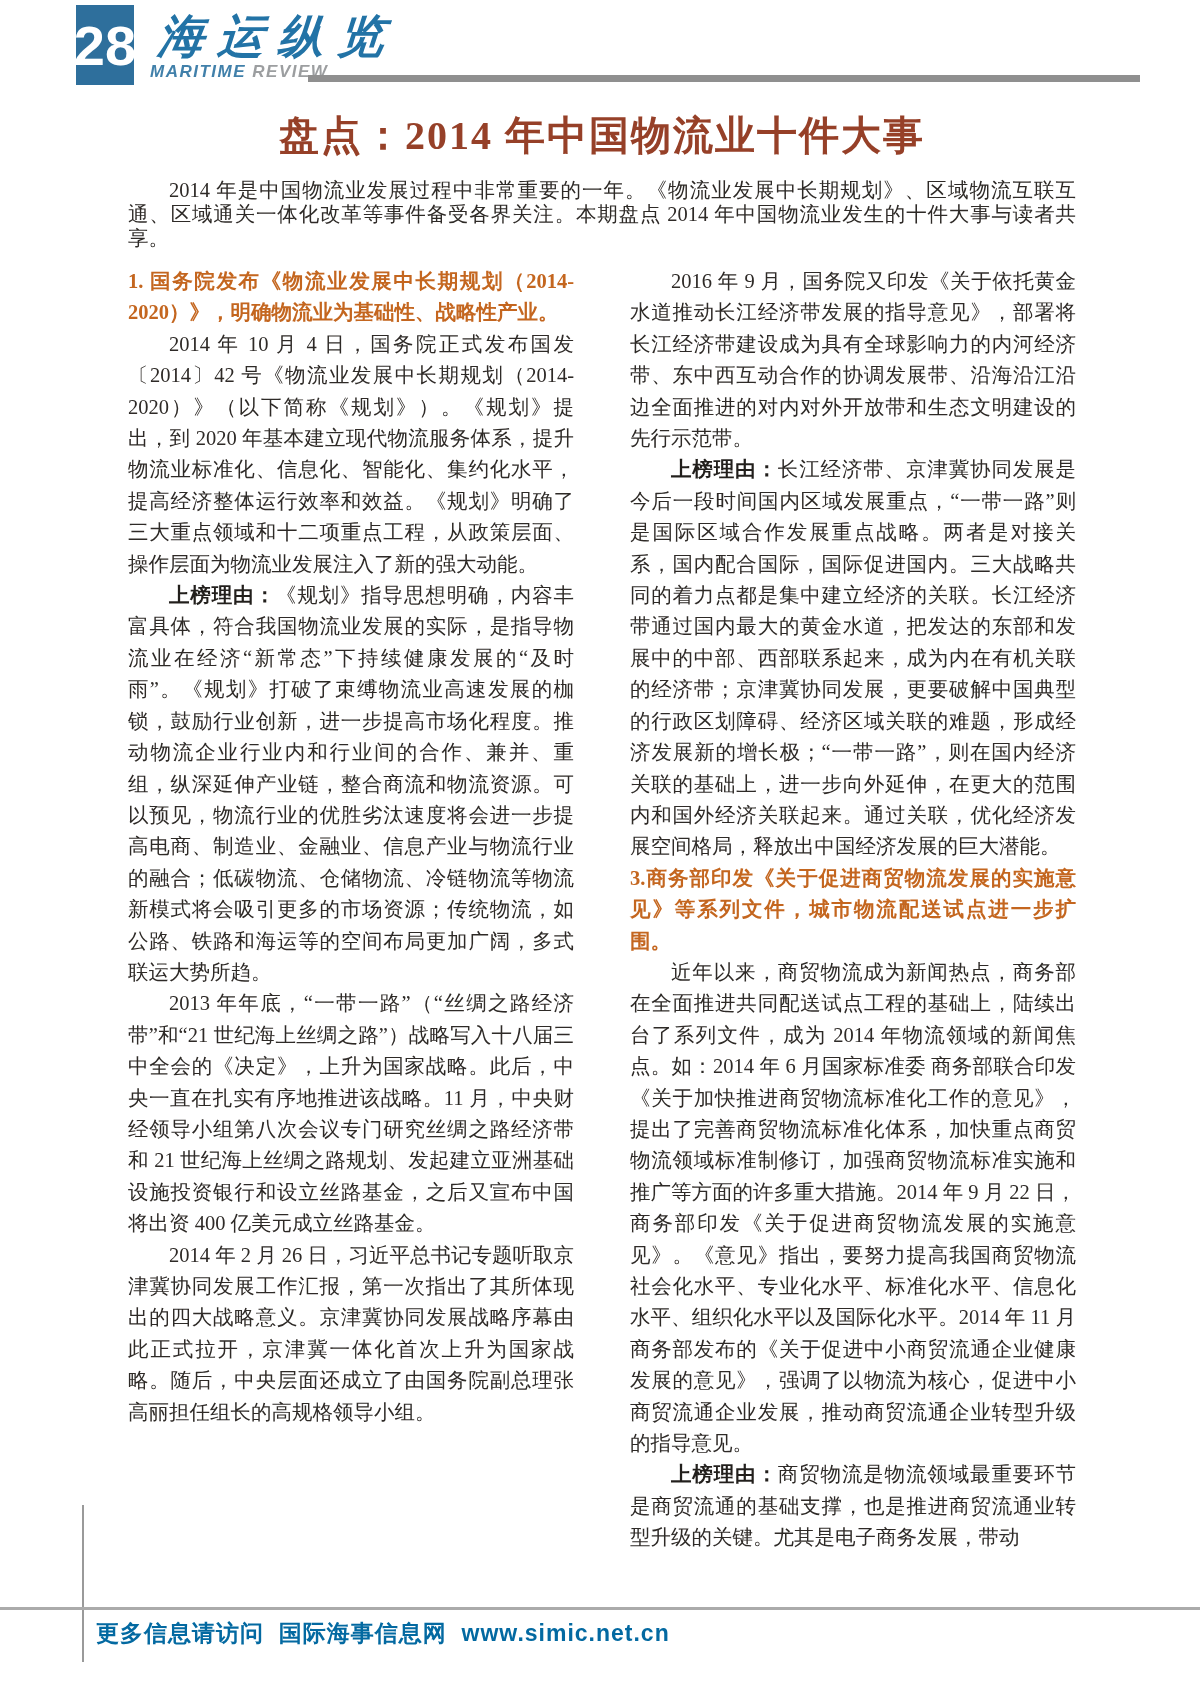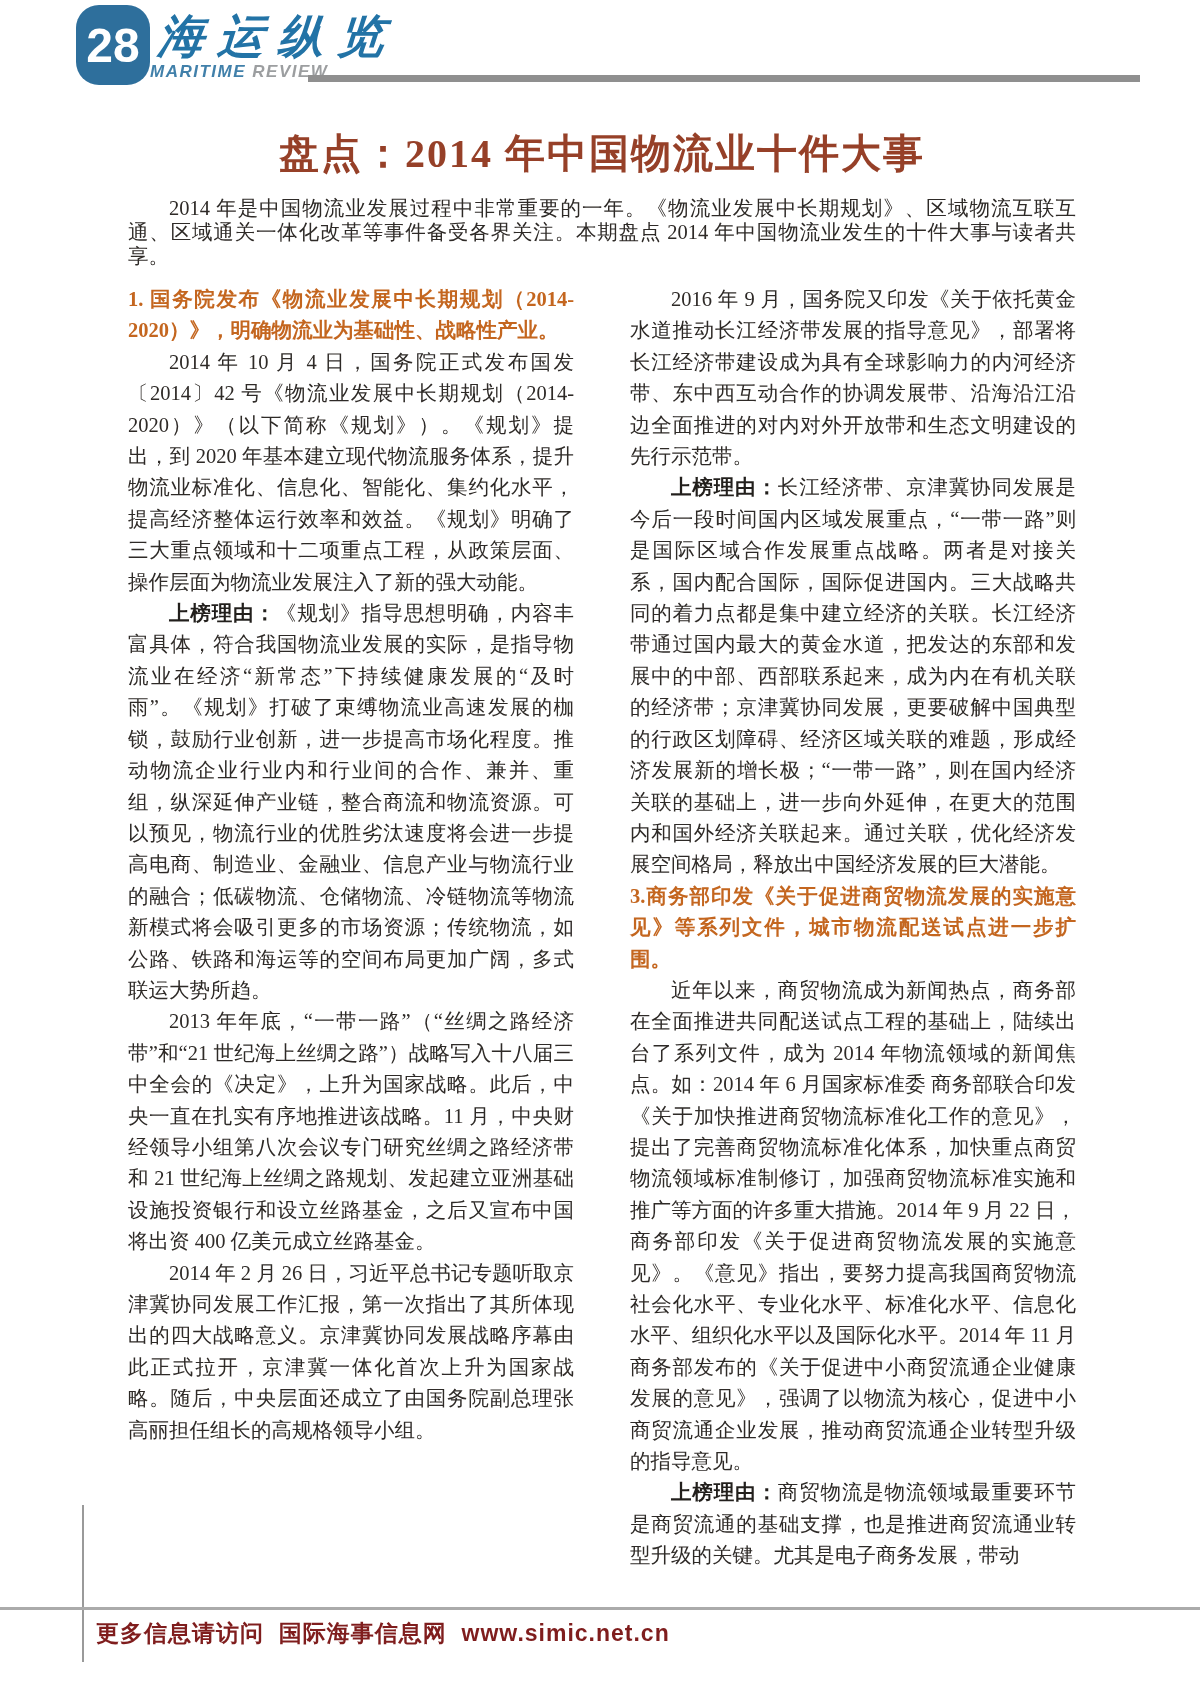--- a/index.html
+++ b/index.html
@@ -7,24 +7,24 @@
     position:relative;
     width:1200px;
     height:1707px;
     background:#ffffff;
     overflow:hidden;
     font-family:"Liberation Serif","DejaVu Serif",serif;
     color:#2e2a27;
   }
   
   .pagebox{
-    position:absolute;left:76px;top:5px;width:74px;height:80px;
+    position:absolute;left:76px;top:5px;width:58px;height:80px;
     background:#2e6f9c;color:#ffffff;
     display:flex;align-items:center;justify-content:center;
-    font-family:"Liberation Sans",sans-serif;font-size:48px;font-weight:bold;border-radius:23px;
+    font-family:"Liberation Sans",sans-serif;font-size:56px;font-weight:bold;
   }
   .brand-cn{
     position:absolute;left:158px;top:6px;
     font-family:"DejaVu Serif",serif;
     font-size:46px;font-weight:bold;font-style:italic;
     color:#2273a6;letter-spacing:14px;white-space:nowrap;
     transform:skewX(-4deg);
   }
   .brand-en{
     position:absolute;left:150px;top:62px;
@@ -32,21 +32,21 @@
     font-size:17px;font-weight:bold;letter-spacing:1.5px;white-space:nowrap;font-style:italic;
   }
   .brand-en .en-blue{color:#4180aa;}
   .brand-en .en-gray{color:#9c9ea0;}
   .header-bar{
     position:absolute;left:308px;top:75px;width:832px;height:7px;
     background:#8f8f8f;
   }
   
   .content{
-    position:absolute;left:128px;top:128px;width:948px;
+    position:absolute;left:128px;top:110px;width:948px;
   }
   .title{
     margin:0;
     font-size:40px;line-height:52px;font-weight:bold;
     color:#964028;text-align:center;letter-spacing:2px;
   }
   .intro{
     margin:16px 0 0 0;
     font-size:20.5px;line-height:24px;
     text-indent:2em;text-align:justify;text-justify:inter-character;
@@ -70,21 +70,21 @@
     position:absolute;left:0;top:1607px;width:1200px;height:3px;
     background:#ababab;
   }
   .left-rule{
     position:absolute;left:82px;top:1505px;width:2px;height:157px;
     background:#9a9a9a;
   }
   .footer-text{
     position:absolute;left:96px;top:1618px;
     font-family:"Liberation Sans",sans-serif;
-    font-size:23px;font-weight:bold;color:#7f1d1d;
+    font-size:23px;font-weight:bold;color:#0369a1;
     letter-spacing:1px;white-space:pre;
   }
 </style>
 </head>
 <body>
 
 <div class="page">
 
   <div class="pagebox">
     <span>28</span>

